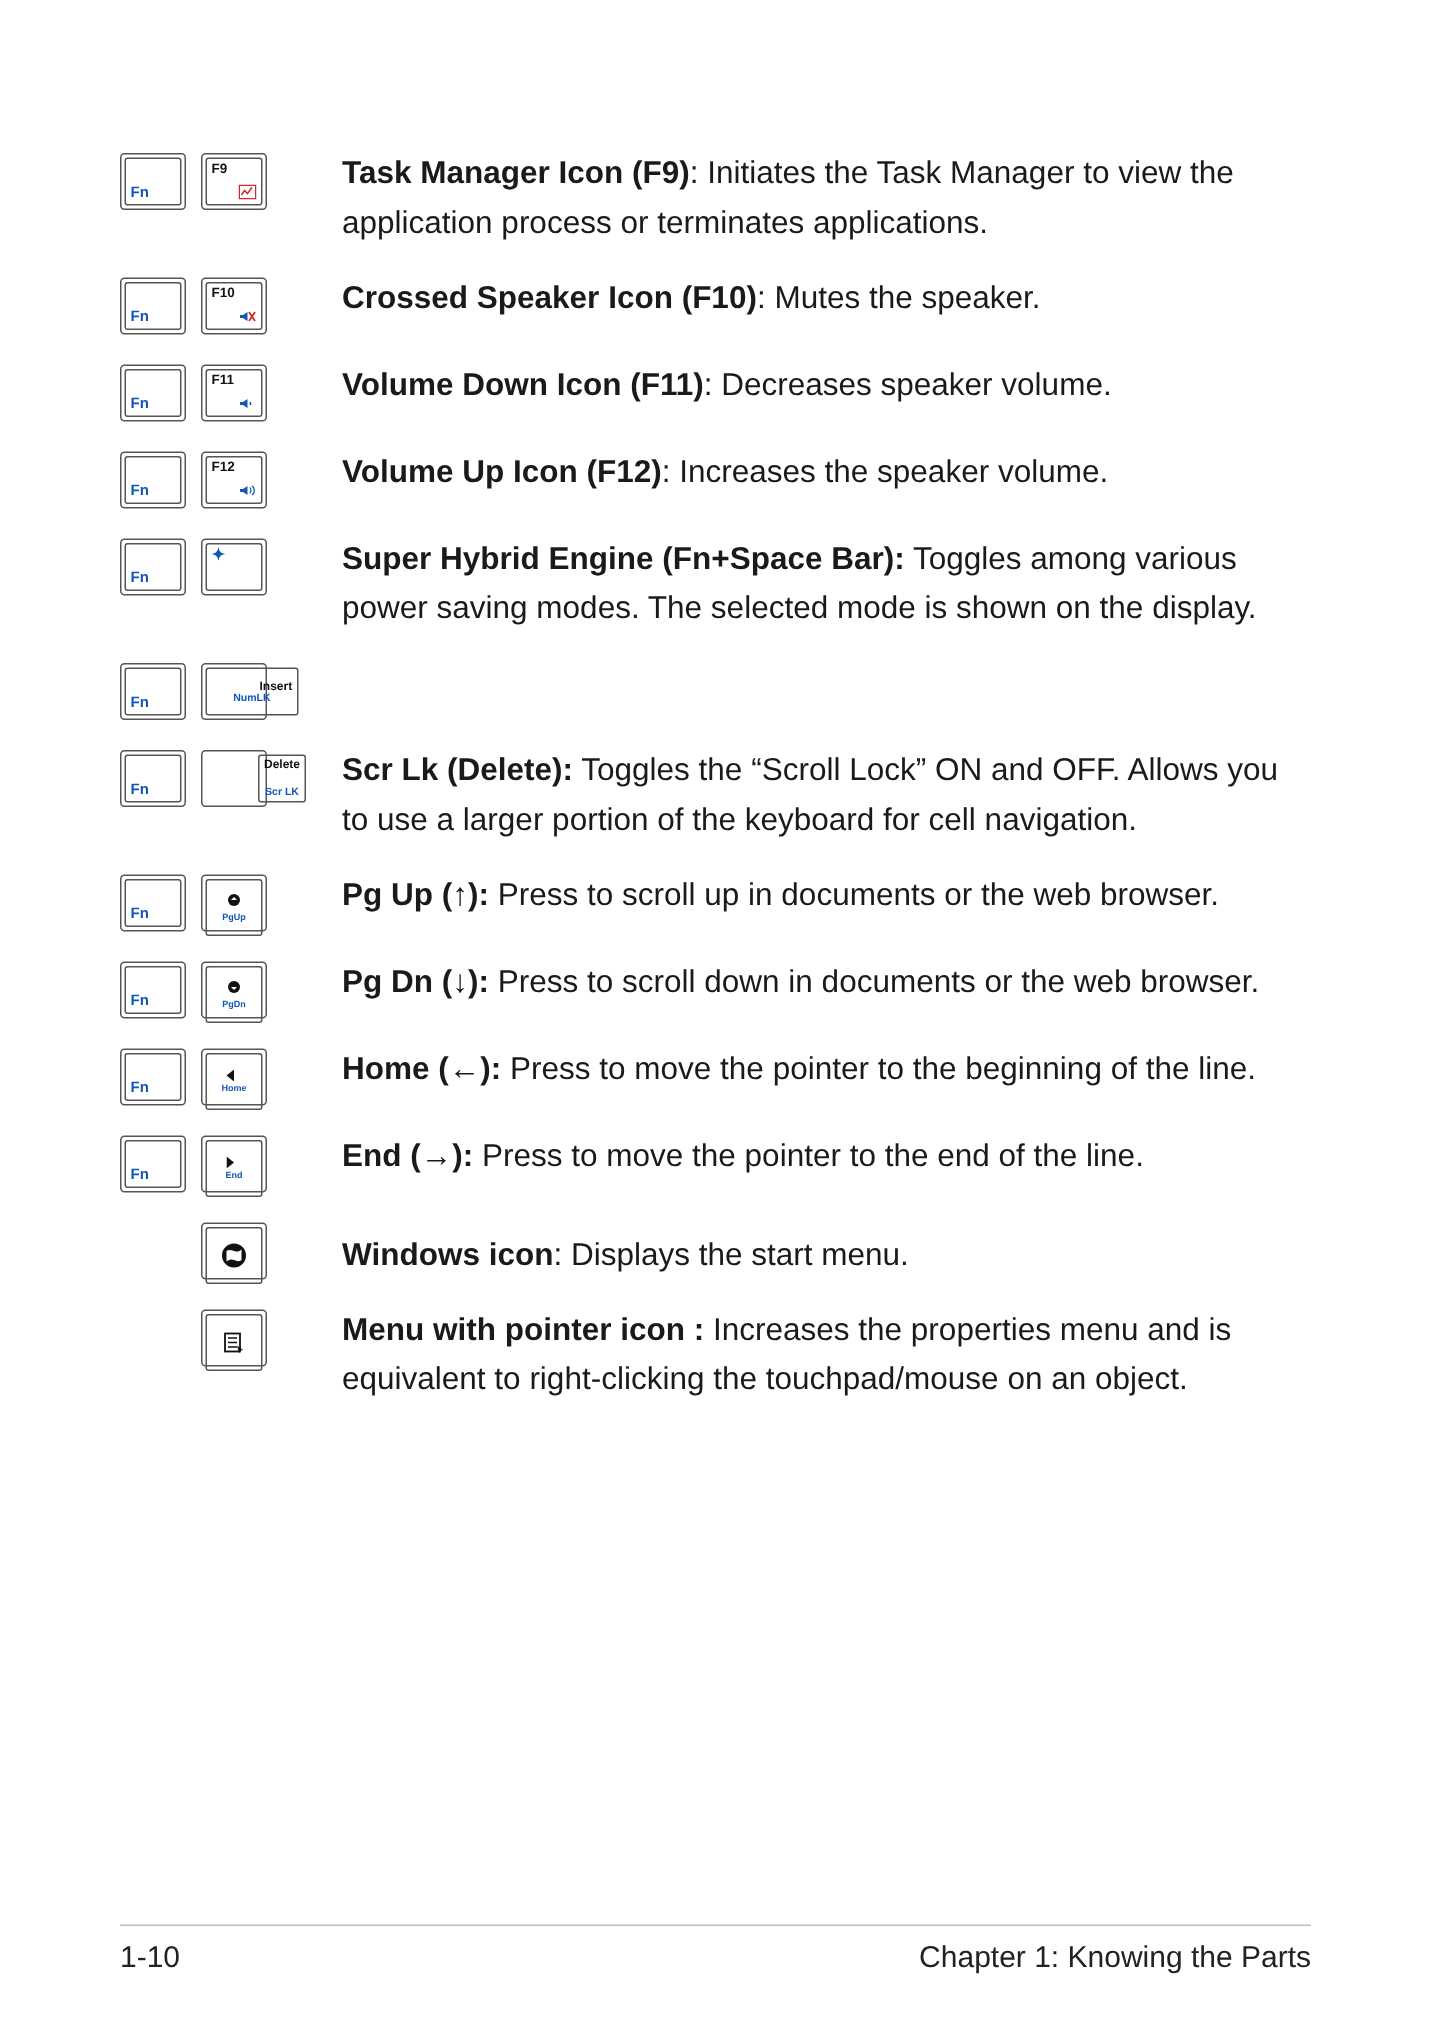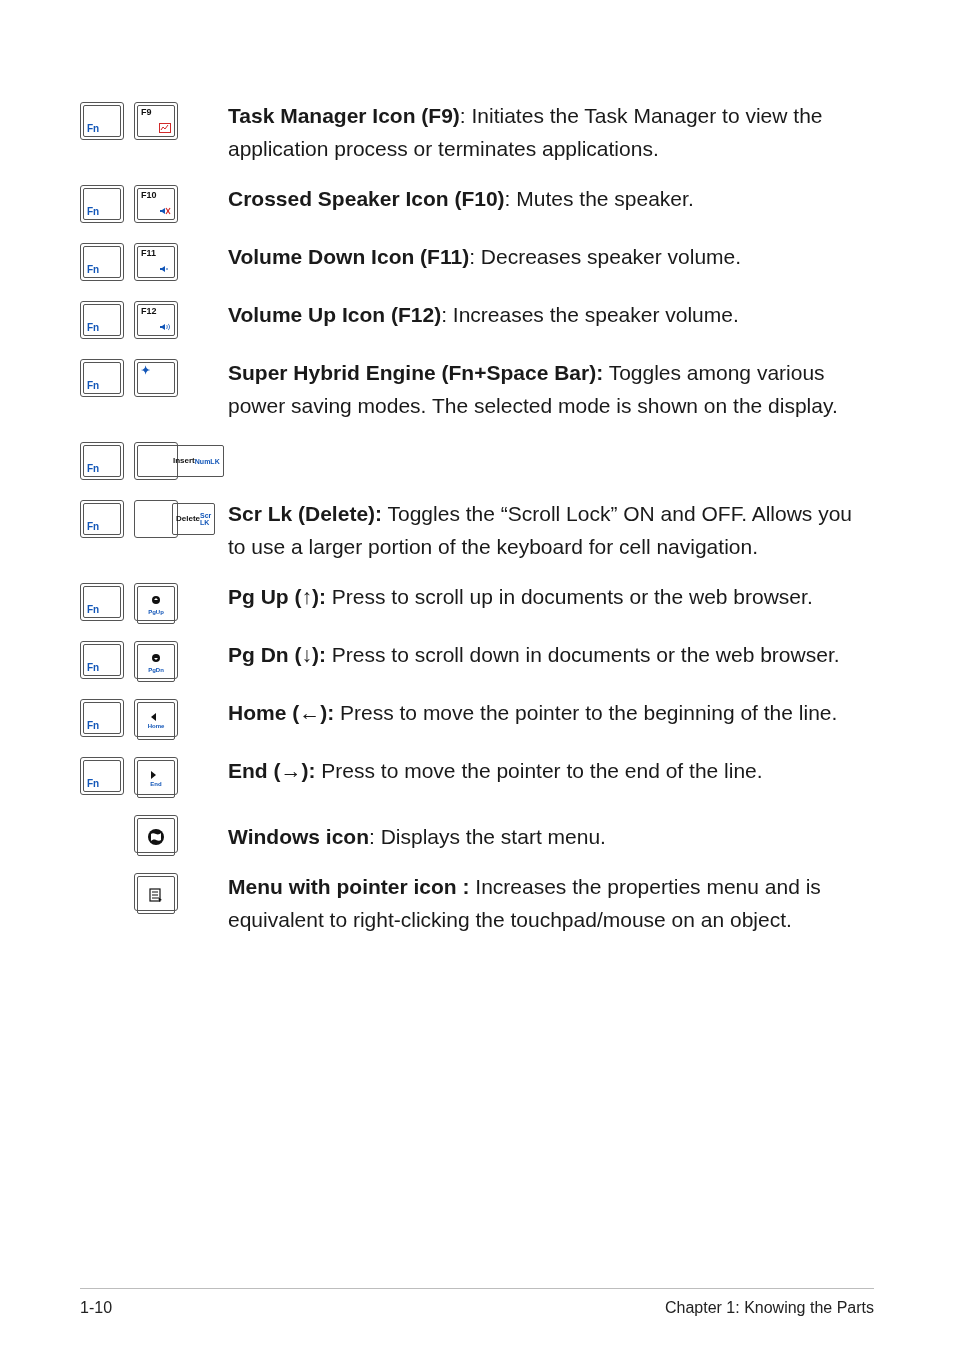--- a/index.html
+++ b/index.html
@@ -42,20 +42,21 @@
     border-radius:3px;
     box-sizing:border-box;
     padding:2px;
     display:flex;
   }
   .key-inner{
     flex:1;
     border:1px solid var(--key-border);
     border-radius:2px;
     display:flex;
+    flex-direction:column;
     justify-content:space-between;
     font-size:8px;
     line-height:1;
     padding:2px 3px 2px 3px;
     position:relative;
   }
   .k-top{font-weight:700;color:#111;font-size:9px;}
   .k-blue{color:var(--key-blue);font-weight:700;font-size:8px;}
   .k-fn{color:var(--key-blue);font-weight:700;font-size:10px;align-self:flex-start;margin-top:auto;}
   .k-bottom-icon{align-self:flex-end;height:12px;display:flex;align-items:center;justify-content:flex-end;}
@@ -69,21 +70,21 @@
   }
   .desc b{font-weight:700;margin-top:22px;}
 
   .footer{
     position:absolute;
     left:80px;right:80px;bottom:40px;
     border-top:1px solid var(--rule);
     display:flex;
     justify-content:space-between;
     padding-top:10px;
-    font-size:16px;
+    font-size:20px;
     color:#222;
   }
 
   
   svg{display:block}
 </style>
 </head>
 <body>
 
 <div class="page">
@@ -220,21 +221,21 @@
   </div>
 
   <div class="row">
     <div class="keys">
       <div class="key">
           <div class="key-inner">
             <span class="k-fn">Fn</span>
           </div>
         </div>
       <div class="key">
-          <div class="key-inner" style="align-items:center;justify-content:center;margin-left:35px;">
+          <div class="key-inner" style="align-items:center;justify-content:space-between;margin-left:35px;">
         <span class="k-top" style="font-size:8px;">Delete</span>
         <span class="k-blue" style="font-size:7px;">Scr LK</span>
       </div>
         </div>
     </div>
     <div class="desc">
       <b>Scr Lk (Delete):</b><span> </span><span>Toggles the “Scroll Lock” ON and OFF. Allows you to use a larger portion of the keyboard for cell navigation.</span>
     </div>
   </div>
 

